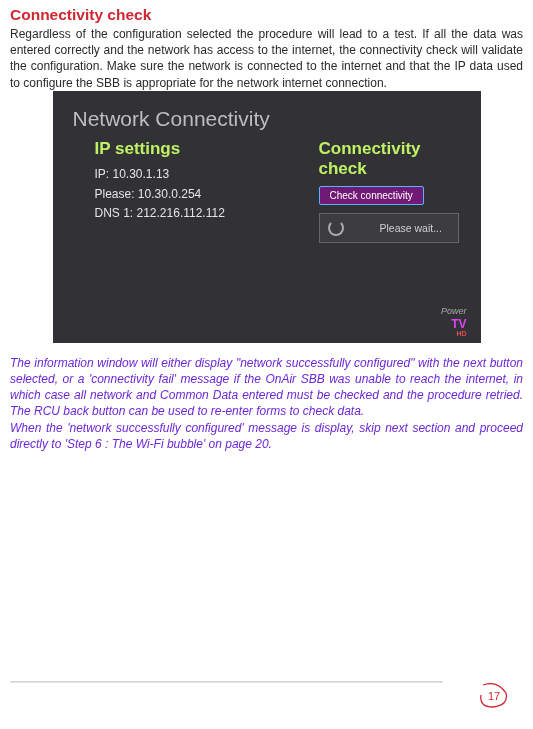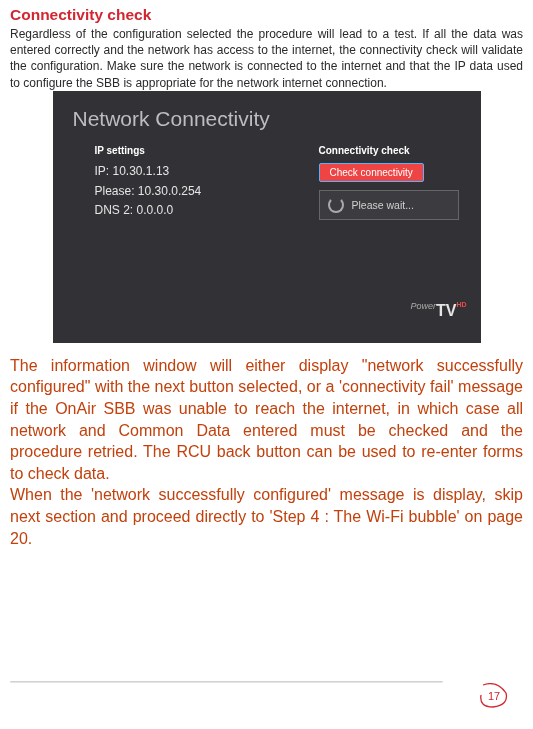--- a/index.html
+++ b/index.html
@@ -18,61 +18,62 @@
     margin-bottom: 2px;
     font-stretch: condensed;
   }
   .para {
     color: #2a2a2a;
     font-size: 12px;
     line-height: 1.35;
     text-align: justify;
   }
   .para2 {
-    color: #c2410c;
-    font-size: 16px;
+    color: #6d28d9;
+    font-size: 12px;
     line-height: 1.35;
     text-align: justify;
+    font-style: italic;
   }
   .screenshot {
     width: 428px;
     height: 252px;
     margin: 0 auto 12px auto;
     background: #323236;
     border-radius: 0;
     padding: 16px 20px 0 20px;
     position: relative;
   }
   .ss-title {
     color: #bdbdc0;
     font-size: 21px;
     font-weight: 400;
-    margin-bottom: 14px;
+    margin-bottom: 8px;
   }
   .ss-cols {
     display: flex;
     gap: 56px;
     padding-left: 22px;
   }
   .ss-col-left { width: 168px; }
   .ss-col-right { flex: 1; }
   .ss-red {
-    color: #ffffff;
+    color: #bef264;
     font-weight: bold;
-    font-size: 10px;
+    font-size: 17px;
     margin-bottom: 6px;
   }
   .ss-line {
     color: #e5e5e5;
     font-size: 12px;
     line-height: 1.65;
   }
   .ss-button {
     display: inline-block;
-    background: #ef4444;
+    background: #701a75;
     color: #fff;
     font-size: 10px;
     padding: 3px 10px;
     border: 1px solid #55b4ff;
     border-radius: 2px;
     margin-bottom: 8px;
     cursor: pointer;
   }
   .ss-msgbox {
     border: 1px solid #666;
@@ -88,35 +89,37 @@
     height: 16px;
     border: 2px solid #aaa;
     border-top-color: transparent;
     border-radius: 50%;
     flex: 0 0 auto;
   }
   .ss-msg {
     color: #cfcfcf;
     font-size: 10.5px;
     text-align: center;
+    margin-left: 28px;
   }
   .ss-logo {
     position: absolute;
     right: 14px;
-    bottom: 24px;
+    bottom: 6px;
     color: #aaa;
     font-size: 9px;
     font-style: italic;
     display: flex;
-    align-items: flex-start;
+    align-items: flex-end;
+    flex-direction: column;
   }
   .ss-logo .tv {
-    color: #e5e5e5;
+    color: #d946ef;
     font-weight: bold;
-    font-size: 16px;
+    font-size: 12px;
     font-style: normal;
     position: relative;
     top: 1px;
   }
   .ss-logo .hd {
     color: #e84b4b;
     font-weight: bold;
     font-size: 7px;
     font-style: normal;
   }
@@ -153,40 +156,40 @@
 
 <p class="para">Regardless of the configuration selected the procedure will lead to a test. If all the data was entered correctly and the network has access to the internet, the connectivity check will validate the configuration. Make sure the network is connected to the internet and that the IP data used to configure the SBB is appropriate for the network internet connection.</p>
 
 <div class="screenshot">
   <div class="ss-title">Network Connectivity</div>
   <div class="ss-cols">
     <div class="ss-col-left">
       <div class="ss-red">IP settings</div>
       <div class="ss-line">IP: 10.30.1.13</div>
       <div class="ss-line">Please: 10.30.0.254</div>
-      <div class="ss-line">DNS 2: 0.0.0.0</div>
+      <div class="ss-line">DNS 1: 212.216.112.112</div>
     </div>
     <div class="ss-col-right">
       <div class="ss-red">Connectivity check</div>
       <div class="ss-button">Check connectivity</div>
       <div class="ss-msgbox">
         <div class="spinner-icon"></div>
         <div class="ss-msg">Please wait...</div>
       </div>
     </div>
   </div>
   <div class="ss-logo">
     <span>Power</span>
       <span class="tv">TV</span>
       <span class="hd">HD</span>
   </div>
 </div>
 
 <p class="para2">The information window will either display "network successfully configured" with the next button selected, or a 'connectivity fail' message if the OnAir SBB was unable to reach the internet, in which case all network and Common Data entered must be checked and the procedure retried. The RCU back button can be used to re-enter forms to check data.</p>
-<p class="para2">When the 'network successfully configured' message is display, skip next section and proceed directly to 'Step 4 : The Wi-Fi bubble' on page 20.</p>
+<p class="para2">When the 'network successfully configured' message is display, skip next section and proceed directly to 'Step 6 : The Wi-Fi bubble' on page 20.</p>
 
 <div class="footer-rule"></div>
 
 <div class="page-ellipse">
   <svg width="30" height="26" viewBox="0 0 30 26">
     <path d="M4 2 Q 18 -3 27 10 Q 30 22 14 24 Q 0 24 2 12" fill="none" stroke="#d22630" stroke-width="1.3"></path>
   </svg>
   <span class="page-num">17</span>
 </div>
 

